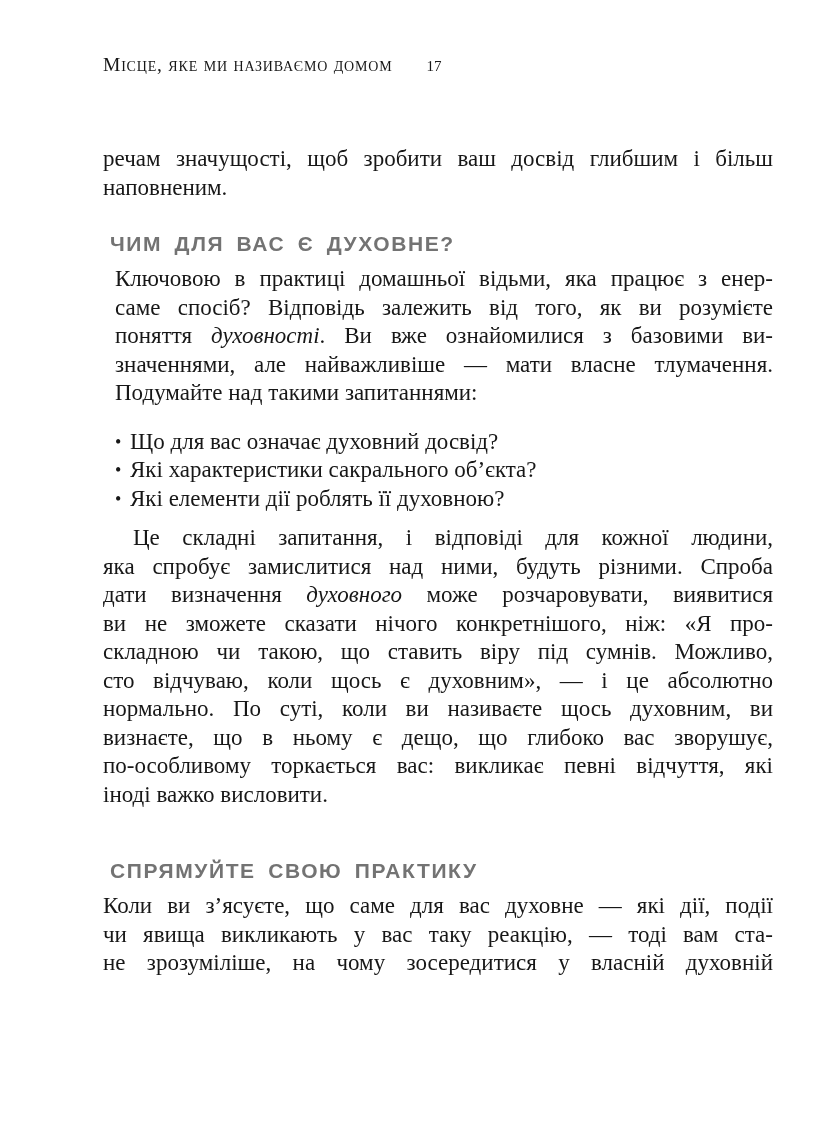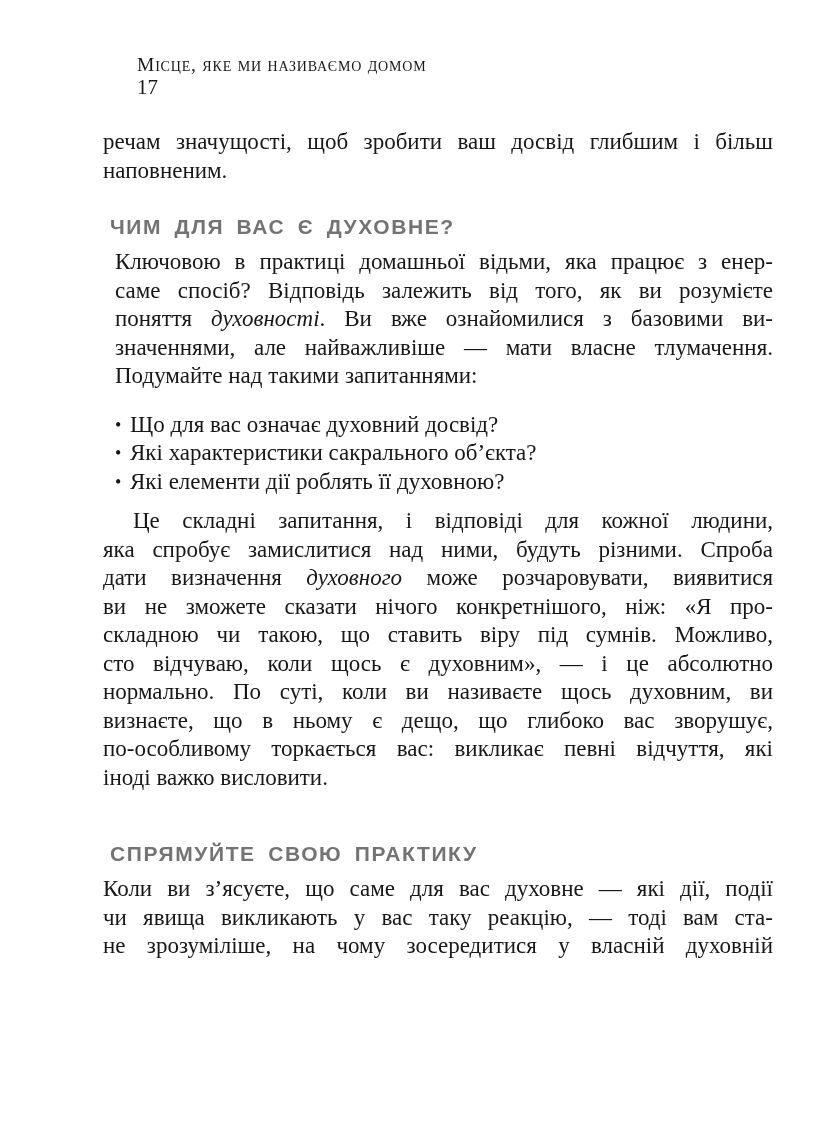--- a/index.html
+++ b/index.html
@@ -9,34 +9,34 @@
     background:#ffffff;
     color:#171717;
     font-family:"Liberation Serif", serif;
     overflow:hidden;
   }
   
   .running-head{
     position:absolute;
     top:54px;left:103px;width:670px;
     display:flex;justify-content:flex-start;align-items:baseline;
-    font-size:19.5px;line-height:22px;flex-direction:column;
+    font-size:19.5px;line-height:22px;
   }
   .running-title{
     font-variant:small-caps;
     letter-spacing:0.8px;
   }
   .page-number{
     margin-left:34px;
-    font-size:21px;
+    font-size:15px;
   }
   
   .content{
     position:absolute;
-    top:128px;left:103px;width:670px;
+    top:145px;left:103px;width:670px;
     font-size:23px;
     line-height:28.5px;
   }
   .para{margin:0;}
   .line{text-align:justify;}
   .line.j{text-align-last:justify;}
   .line.indent{padding-left:30px;}
   .it{font-style:italic;}
   .heading{
     margin:7px;

